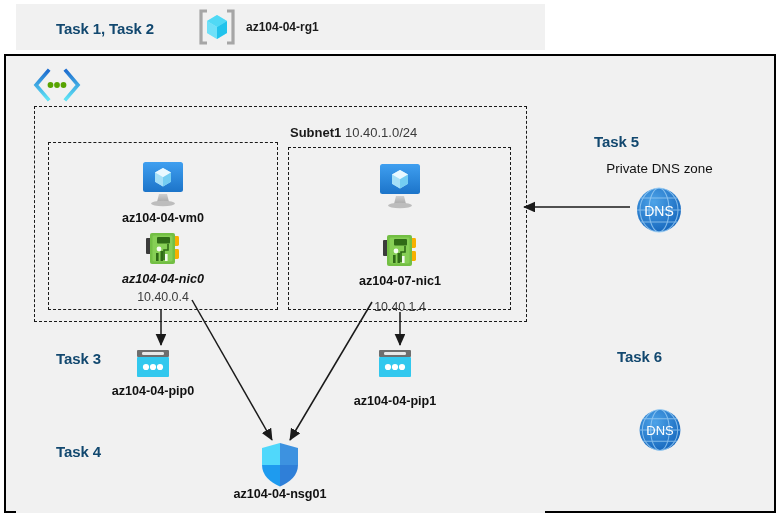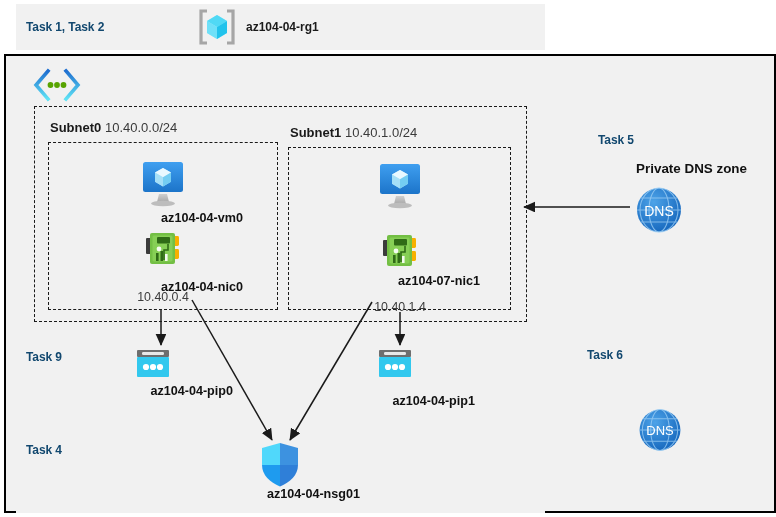--- a/index.html
+++ b/index.html
@@ -24,58 +24,59 @@
   }
   .dashed-box {
     position: absolute;
     border: 1.4px dashed #1a1a1a;
     background: transparent;
   }
 
   
   .task-label {
     position: absolute;
-    font-size: 12px;
+    font-size: 15px;
     font-weight: bold;
     color: #12486f;
     letter-spacing: -0.1px;
     white-space: nowrap;
+    margin-left: 30px;
   }
   .res-title {
     position: absolute;
     font-size: 12px;
     color: #1a1a1a;
     white-space: nowrap;
   }
   .res-title b { font-weight: bold; }
   .res-title span.cidr { font-weight: normal; color: #3a3a3a; }
 
   .node-label {
     position: absolute;
     font-size: 12.6px;
     font-weight: bold;
     color: #111111;
     white-space: nowrap;
-    text-align: right;
+    text-align: center;
   }
   .node-sub {
     position: absolute;
     font-size: 12.4px;
     font-weight: normal;
     color: #3c3c3c;
     white-space: nowrap;
     text-align: center;
   }
   .heading-bold {
     position: absolute;
     font-size: 13.4px;
-    font-weight: bold;
+    font-weight: normal;
     color: #111111;
     white-space: nowrap;
-    text-align: right;
+    text-align: center;
   }
   .subnet-title {
     position: absolute;
     font-size: 13px;
     color: #1a1a1a;
     white-space: nowrap;
   }
   .subnet-title b { font-weight: bold; }
   .subnet-title span.cidr { font-weight: normal; color: #3a3a3a; }
 
@@ -123,23 +124,20 @@
       <path d="M34 3 L46 17 L34 31" fill="none" stroke="url(#vnetg1)" stroke-width="3.6" stroke-linecap="square" stroke-linejoin="miter"></path>
       <circle cx="18.5" cy="17" r="2.9" fill="#57a300"></circle>
       <circle cx="25" cy="17" r="2.9" fill="#57a300"></circle>
       <circle cx="31.5" cy="17" r="2.9" fill="#57a300"></circle>
     </svg>
   </div>
 
 
   <div class="dashed-box" style="left:34px; top:106px; width:493px; height:216px;"></div>
 
-  <div class="subnet-title" style="left:50px; top:120px;">
-    <b>Subnet0</b><span>&nbsp;</span><span class="cidr">10.40.0.0/24</span>
-  </div>
 
   <div class="subnet-title" style="left:290px; top:125px;">
     <b>Subnet1</b><span>&nbsp;</span><span class="cidr">10.40.1.0/24</span>
   </div>
 
   <div class="dashed-box" style="left:48px; top:142px; width:230px; height:168px;"></div>
 
   <div class="dashed-box" style="left:288px; top:147px; width:223px; height:163px;"></div>
 
   <div class="icon" style="left:133px; top:158px;">
@@ -173,21 +171,21 @@
       <rect x="11" y="4" width="25" height="31" rx="2" fill="#73bf44"></rect>
       <rect x="13.5" y="6.5" width="20" height="26" rx="1.4" fill="#86cf55"></rect>
       <rect x="18" y="8" width="13" height="6.5" rx="1" fill="#2f6b16"></rect>
       <circle cx="20" cy="20" r="2.4" fill="#f4fbef"></circle>
       <rect x="17" y="24" width="2.6" height="8" fill="#2f6b16"></rect>
       <rect x="21.5" y="22" width="2.6" height="10" fill="#2f6b16"></rect>
       <rect x="26" y="25" width="2.6" height="7" fill="#f4fbef"></rect>
       <path d="M29 15 v6 h-4 v10" fill="none" stroke="#2f6b16" stroke-width="1.6"></path>
     </svg>
   </div>
-  <div class="node-label" style="left:83px; top:280px; width:160px;">az104-04-nic0</div>
+  <div class="node-label" style="left:83px; top:272px; width:160px;font-style:italic;">az104-04-nic0</div>
   <div class="node-sub" style="left:83px; top:290px; width:160px;">10.40.0.4</div>
 
   <div class="icon" style="left:370px; top:160px;">
     <svg width="60" height="54" viewBox="0 0 60 54">
       <defs>
         <linearGradient id="vmg1" x1="0" y1="0" x2="0" y2="1">
           <stop offset="0%" stop-color="#3f9ff0"></stop>
           <stop offset="100%" stop-color="#1c74c9"></stop>
         </linearGradient>
         <linearGradient id="vmstand1" x1="0" y1="0" x2="0" y2="1">
@@ -217,21 +215,21 @@
       <rect x="17" y="24" width="2.6" height="8" fill="#2f6b16"></rect>
       <rect x="21.5" y="22" width="2.6" height="10" fill="#2f6b16"></rect>
       <rect x="26" y="25" width="2.6" height="7" fill="#f4fbef"></rect>
       <path d="M29 15 v6 h-4 v10" fill="none" stroke="#2f6b16" stroke-width="1.6"></path>
     </svg>
   </div>
   <div class="node-label" style="left:320px; top:274px; width:160px;">az104-07-nic1</div>
   <div class="node-sub" style="left:320px; top:292px; width:160px;margin-top:8px;">10.40.1.4</div>
 
   <div class="gray-panel" style="left:16px; top:340px; width:529px; height:72px;"></div>
-  <div class="task-label" style="left:26px; top:350px;">Task 9</div>
+  <div class="task-label" style="left:26px; top:350px;">Task 3</div>
 
   <div class="icon" style="left:133px; top:348px;">
     <svg width="40" height="34" viewBox="0 0 40 34">
       <rect x="4" y="2" width="32" height="7" rx="1" fill="#6e6e6e"></rect>
       <rect x="9" y="4" width="22" height="3" rx="1.2" fill="#e8e8e8"></rect>
       <rect x="4" y="9" width="32" height="20" rx="1" fill="#32c8ee"></rect>
       <circle cx="13" cy="19" r="3.1" fill="#ffffff"></circle>
       <circle cx="20" cy="19" r="3.1" fill="#ffffff"></circle>
       <circle cx="27" cy="19" r="3.1" fill="#ffffff"></circle>
     </svg>
@@ -264,21 +262,21 @@
         <rect x="4" y="2" width="18" height="22" fill="#50d8fb"></rect>
         <rect x="22" y="2" width="18" height="22" fill="#3d92e0"></rect>
         <rect x="4" y="24" width="18" height="22" fill="#1e9bef"></rect>
         <rect x="22" y="24" width="18" height="22" fill="#2f7fd8"></rect>
       </g>
     </svg>
   </div>
   <div class="node-label" style="left:200px; top:487px; width:160px;">az104-04-nsg01</div>
 
   <div class="gray-panel" style="left:572px; top:120px; width:175px; height:134px;"></div>
-  <div class="task-label" style="left:598px; top:133px;">Task 5</div>
+  <div class="task-label" style="left:564px; top:133px;">Task 5</div>
   <div class="heading-bold" style="left:572px; top:161px; width:175px;">Private DNS zone</div>
 
   <div class="icon" style="left:631px; top:182px;">
     <svg width="56" height="56" viewBox="0 0 56 56">
       <defs>
         <radialGradient id="dnsg1" cx="38%" cy="32%" r="72%">
           <stop offset="0%" stop-color="#4da3e8"></stop>
           <stop offset="100%" stop-color="#1667bd"></stop>
         </radialGradient>
       </defs>

